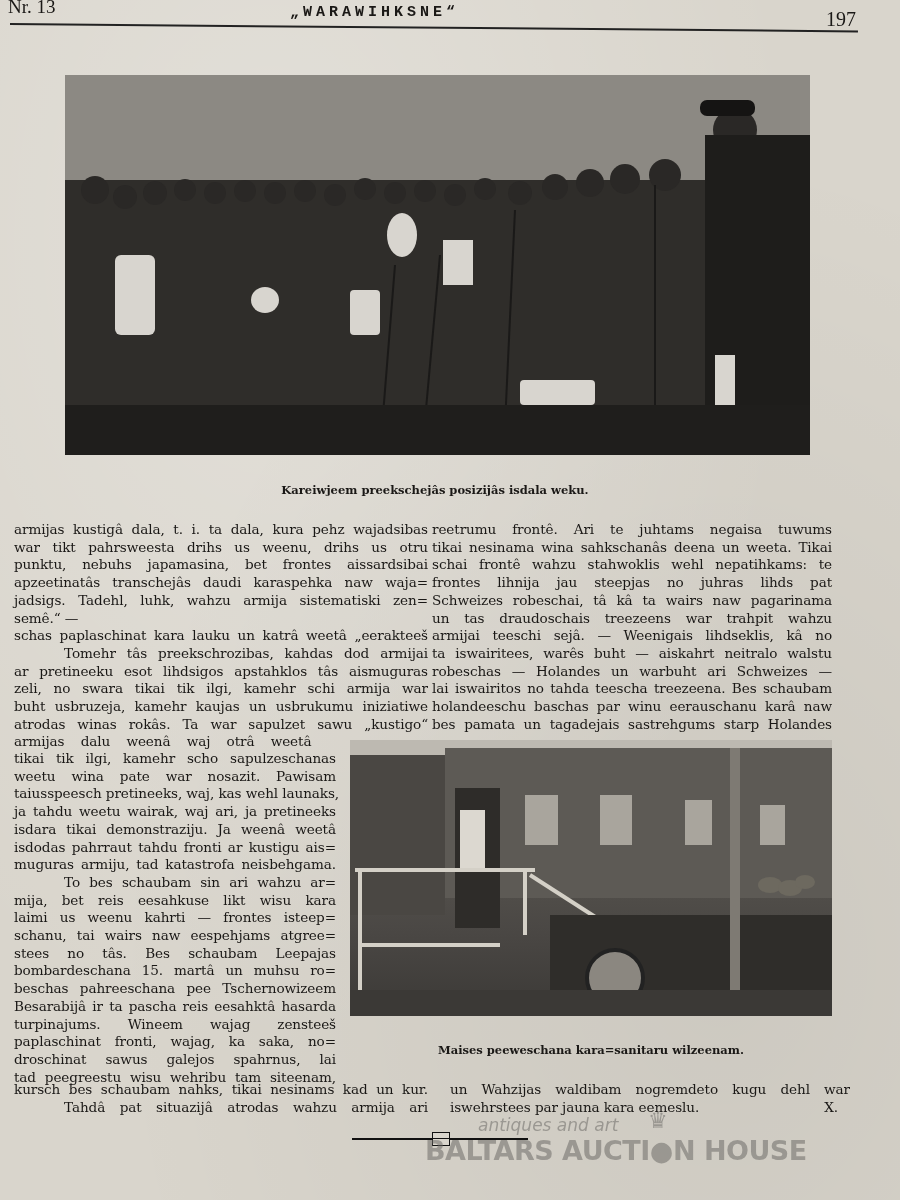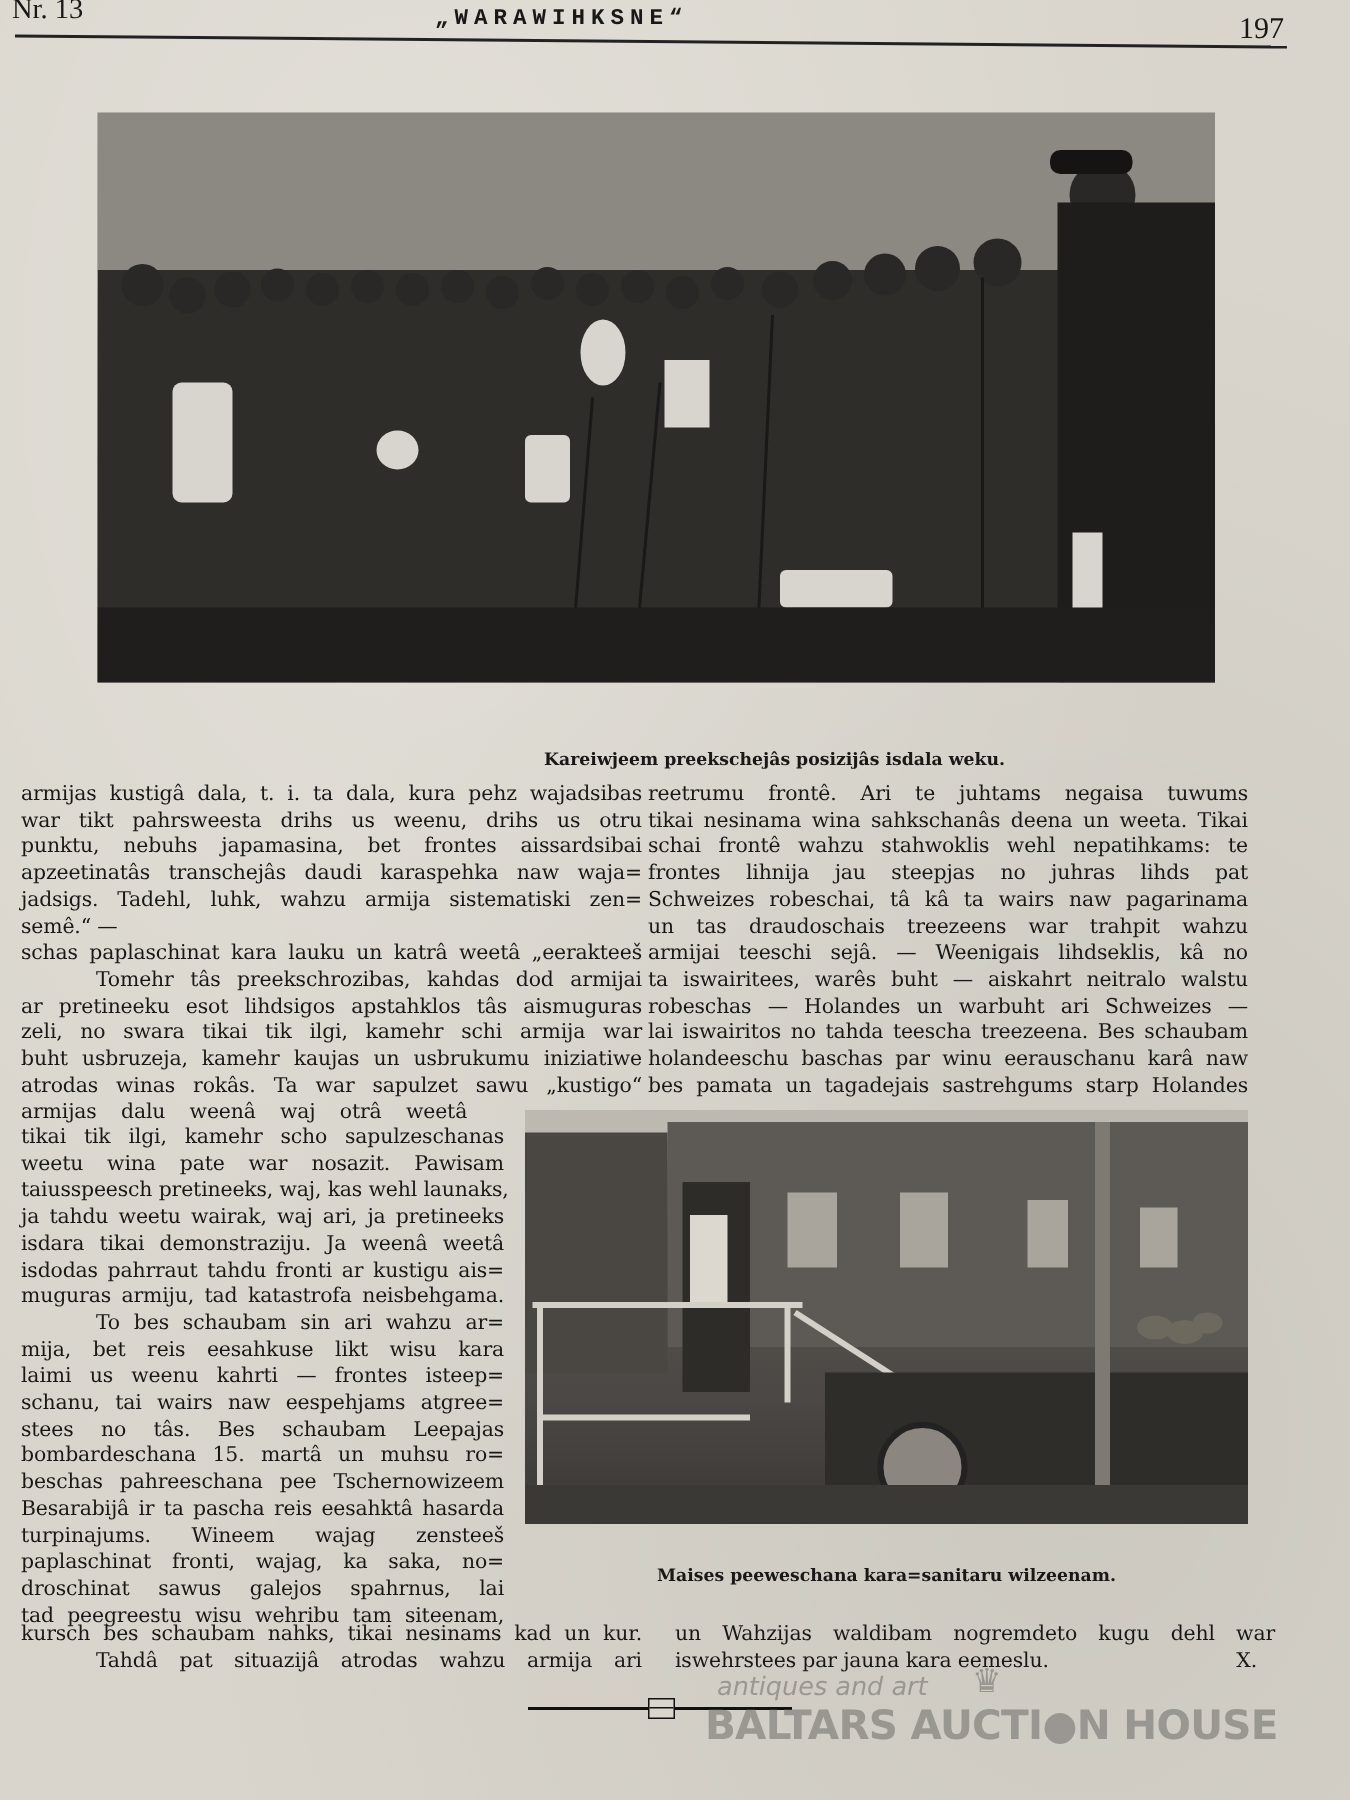--- a/index.html
+++ b/index.html
@@ -23,42 +23,42 @@
 
   
   .photo { background: #3a3835; overflow: hidden; }
   #photo1 { left: 65px; top: 75px; width: 745px; height: 380px;
     background:
       linear-gradient(180deg, #8f8c86 0%, #7b7873 28%, #4a4742 40%, #2e2c29 70%, #232120 100%); }
   #photo2 { left: 350px; top: 740px; width: 482px; height: 276px;
     background: linear-gradient(180deg, #bdb9b1 0%, #6e6a64 18%, #55524d 45%, #4a4744 70%, #3b3936 100%); }
 
   .caption { font-size: 11.5px; font-weight: bold; font-family: "DejaVu Serif", serif; text-align: center; }
-  #cap1 { left: 200px; top: 499px; width: 470px; text-align: right; }
+  #cap1 { left: 200px; top: 483px; width: 470px; }
   #cap2 { left: 350px; top: 1043px; width: 482px; }
 
   
   .col { font-size: 13.6px; line-height: 17.7px; text-align: justify; font-family: "DejaVu Serif", serif; letter-spacing: -0.1px; }
   .col .ln { display: block; white-space: nowrap; text-align-last: justify; text-align: justify; }
   .indent { padding-left: 50px; }
   #col-left-top { left: 14px; top: 521px; width: 414px; }
   #col-left-wrap { left: 14px; top: 750px; width: 322px; }
   #col-left-bottom { left: 14px; top: 1081px; width: 414px; }
   #col-right-top { left: 432px; top: 521px; width: 400px; }
   #col-right-bottom { left: 450px; top: 1081px; width: 400px; }
   .sig { float: right; }
 
   
   #foot-rule { left: 352px; top: 1138px; width: 176px; height: 2px; background: #111; }
   #foot-box { left: 432px; top: 1132px; width: 16px; height: 12px; border: 1.5px solid #111; background: #d9d5cc; }
   #foot-box::after { content: ""; position: absolute; left: 0; right: 0; top: 5px; height: 1px; background: #111; }
 
   
   #wm-small { left: 478px; top: 1115px; font-size: 17px; font-style: italic; color: rgba(110,108,104,0.55); font-family: "DejaVu Sans", sans-serif; }
-  #wm-big { left: 425px; top: 1135px; font-size: 27px; font-weight: bold; color: rgba(110,108,104,0.55); font-family: "DejaVu Sans", sans-serif; letter-spacing: -0.5px; margin-left: 45px; }
+  #wm-big { left: 425px; top: 1135px; font-size: 27px; font-weight: bold; color: rgba(110,108,104,0.55); font-family: "DejaVu Sans", sans-serif; letter-spacing: -0.5px; }
   #wm-crown { left: 648px; top: 1108px; font-size: 22px; color: rgba(110,108,104,0.55); }
 </style>
 </head>
 <body>
 
 <div class="abs" id="hdr-left">Nr. 13</div>
 <div class="abs" id="hdr-title">„WARAWIHKSNE“</div>
 <div class="abs" id="hdr-page">197</div>
 <div class="abs" id="hdr-rule"></div>
 

